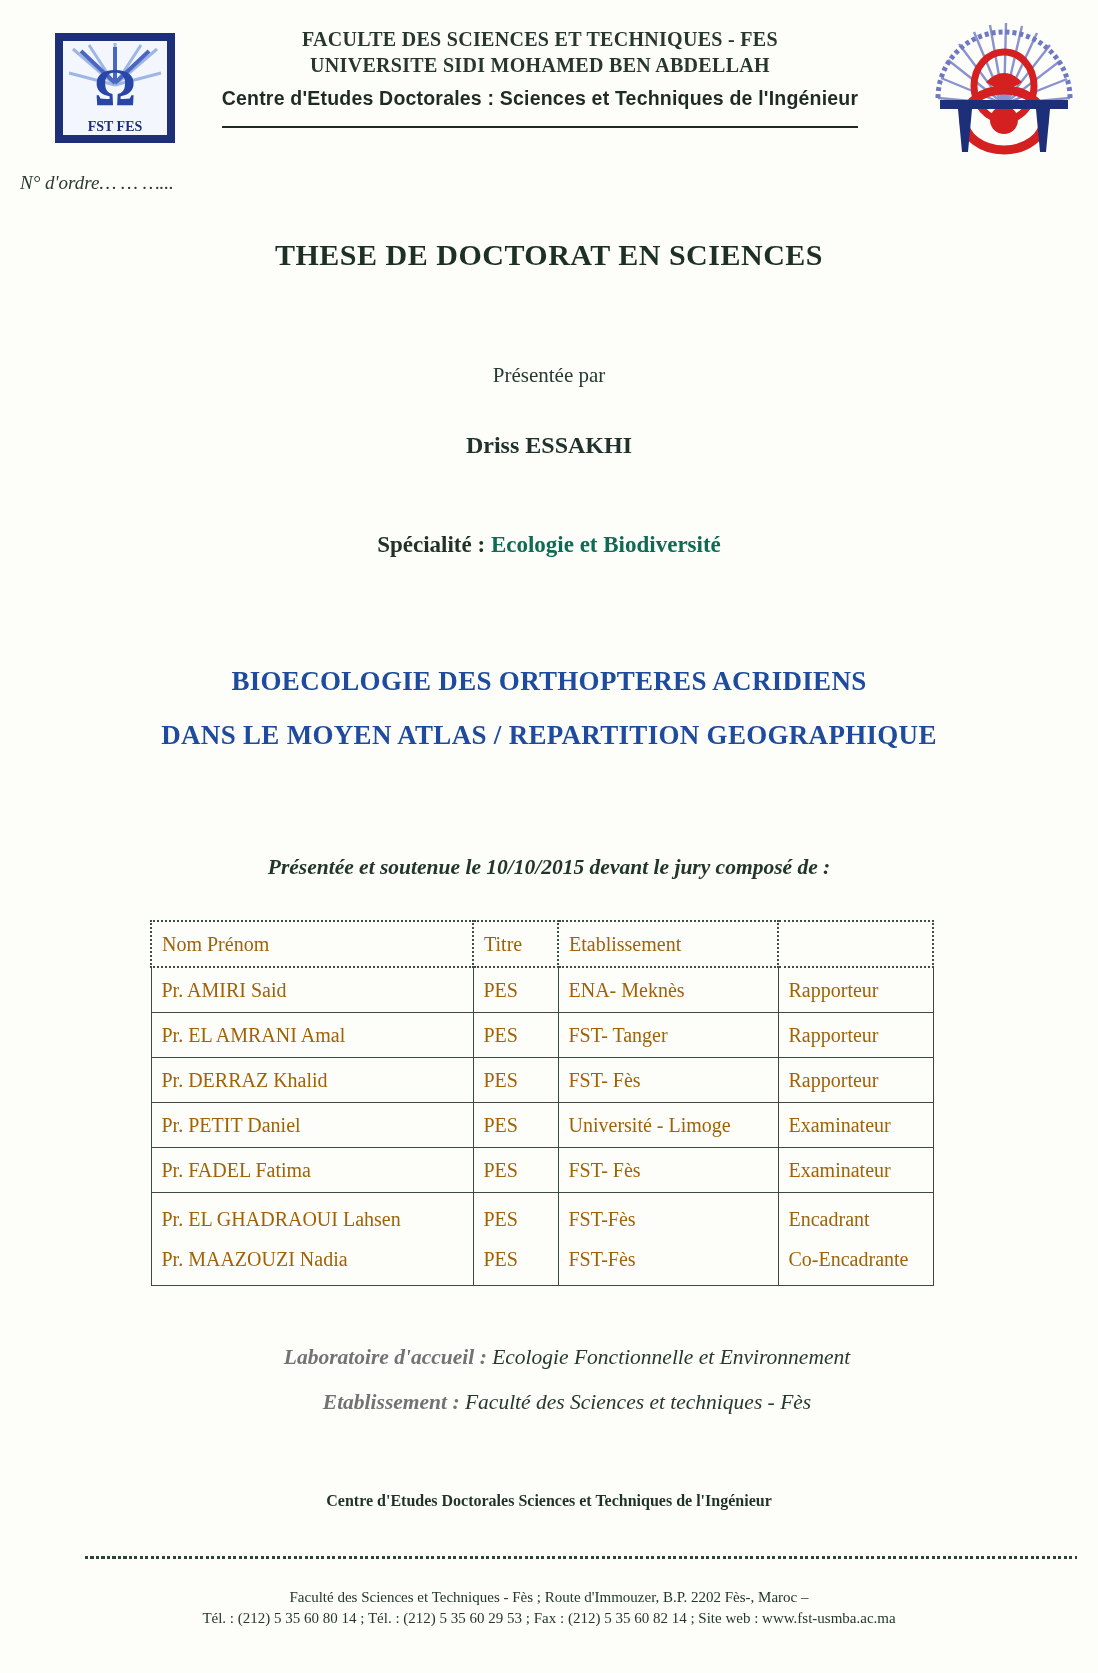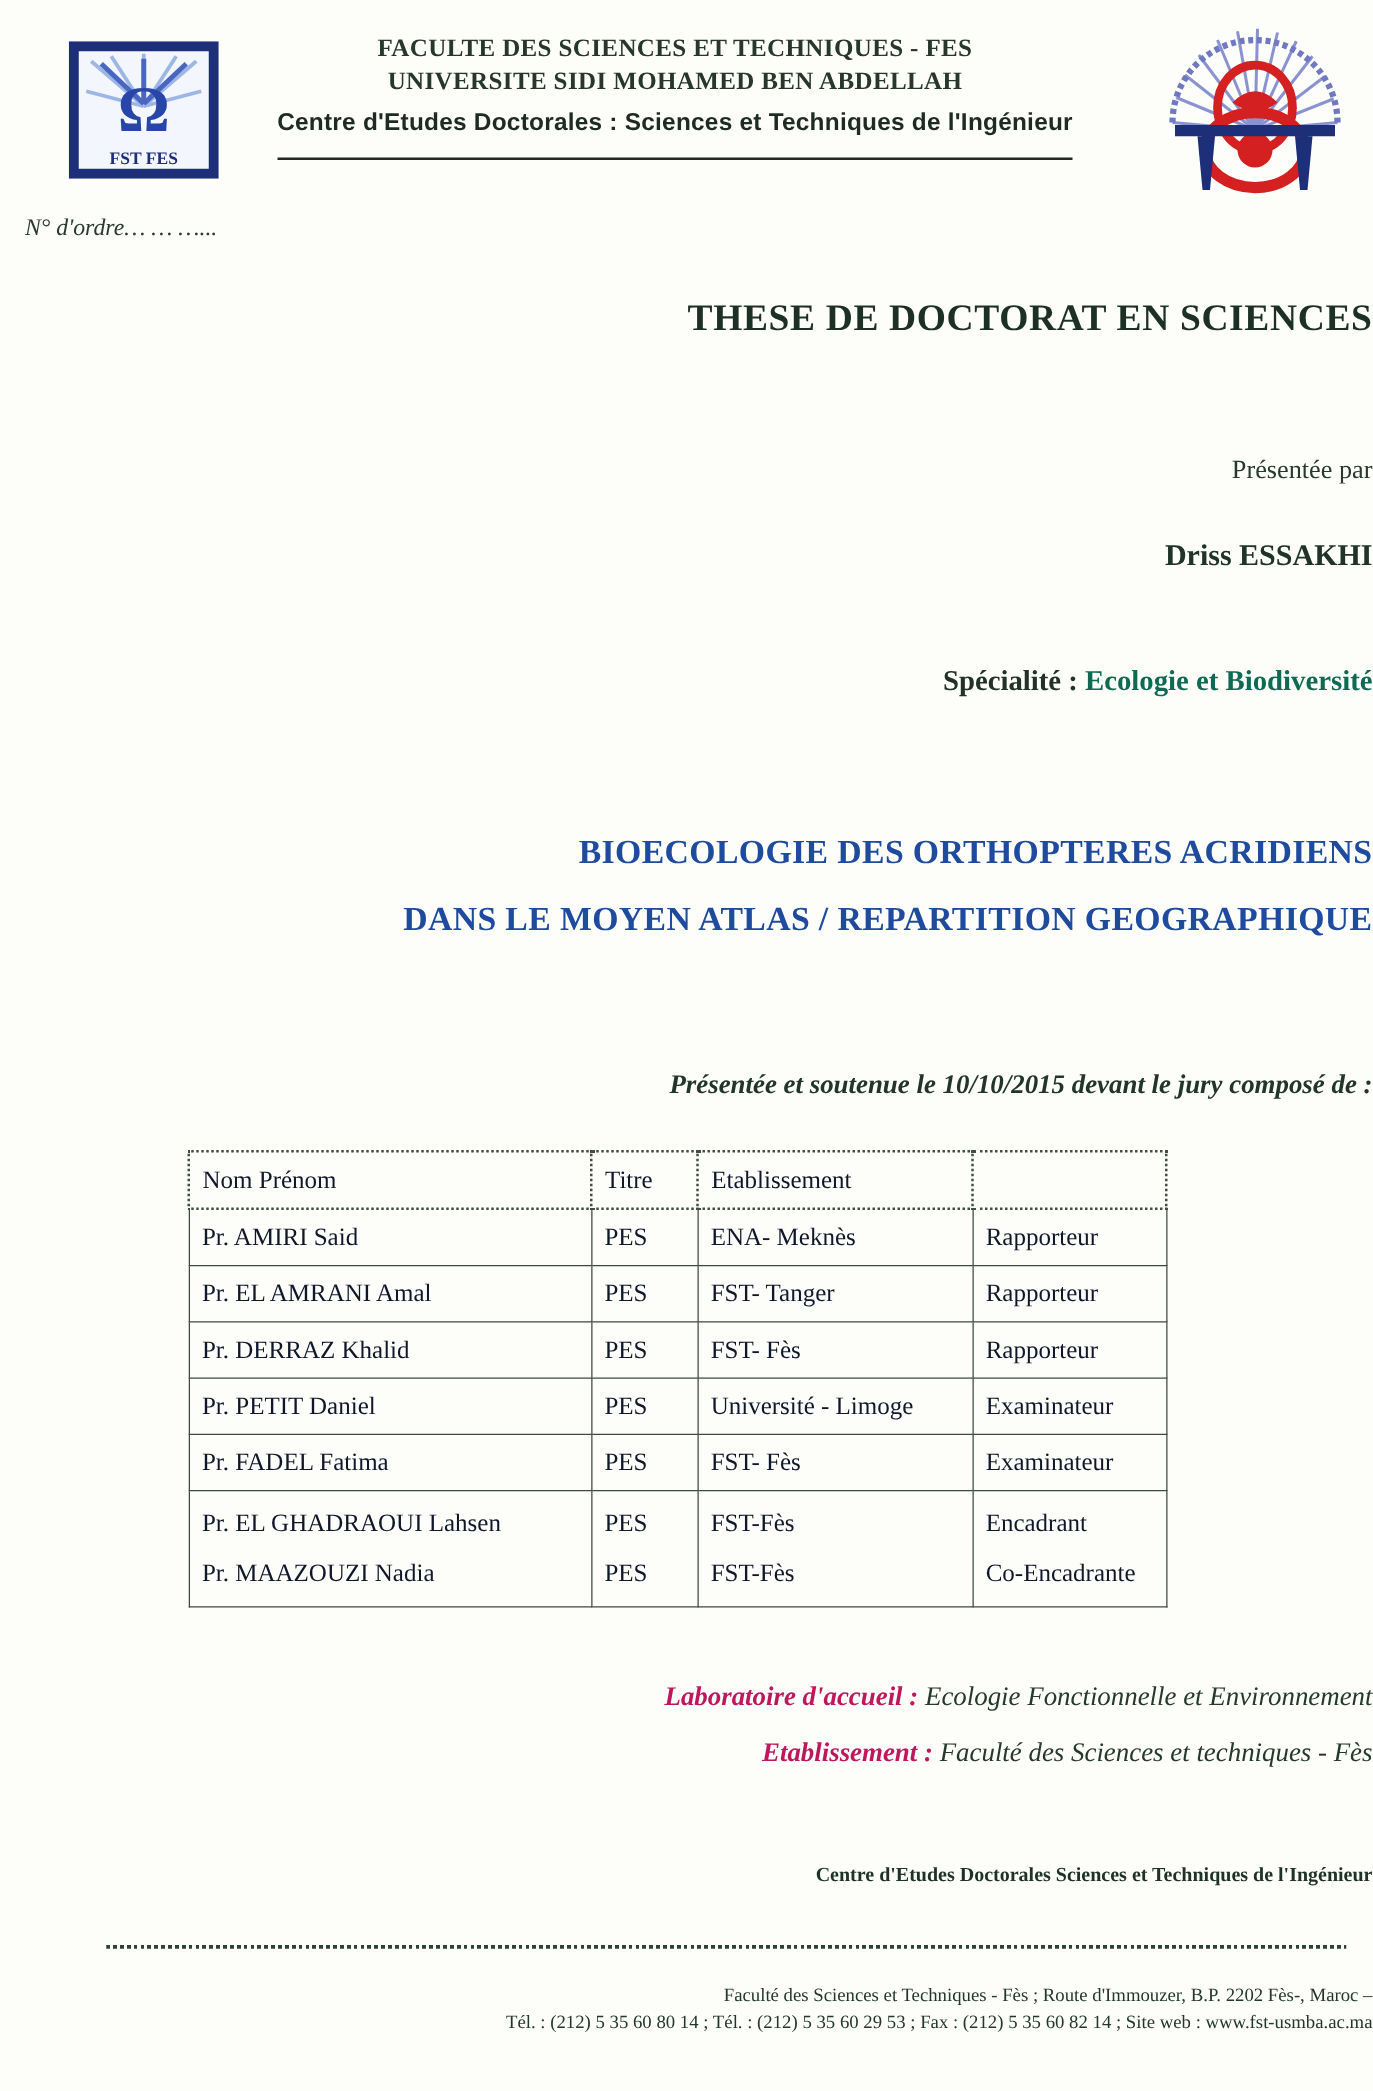--- a/index.html
+++ b/index.html
@@ -4,21 +4,21 @@
 <style>
   html,body{margin:0;padding:0;}
   body{
     width:1098px;height:1673px;position:relative;
     background:#fdfdfa;
     font-family:"Liberation Serif", serif;
     color:#24352b;
     overflow:hidden;
   }
   .abs{position:absolute;}
-  .centered{left:0;width:1098px;text-align:right;}
+  .centered{left:0;width:1098px;text-align:center;}
 
   
   .hdr-center{top:26px;left:170px;width:740px;text-align:center;}
   .hdr-line{font-weight:bold;font-size:20px;letter-spacing:.3px;color:#27372c;line-height:26px;}
   .hdr-ced{
     display:inline-block;margin-top:9px;
     font-family:"Liberation Sans", sans-serif;
     font-weight:bold;font-size:19.5px;color:#1d2b22;
     border-bottom:2.5px solid #1d2b22;padding-bottom:16px;letter-spacing:.2px;
   }
@@ -33,36 +33,36 @@
   .specialite{top:532px;font-size:23px;font-weight:bold;}
   .specialite .lbl{color:#223228;}
   .specialite .val{color:#0e6a53;}
   .title-blue{font-weight:bold;font-size:27px;color:#1e4b9e;letter-spacing:.3px;}
   .t1{top:666px;}
   .t2{top:720px;}
   .defense{top:855px;font-weight:bold;font-style:italic;font-size:21.5px;color:#22352a;}
 
   
   .jury{top:920px;left:150px;}
-  table{border-collapse:collapse;table-layout:fixed;width:782px;font-size:20px;color:#0f172a;}
+  table{border-collapse:collapse;table-layout:fixed;width:782px;font-size:20px;color:#a16207;}
   col.c1{width:322px;} col.c2{width:85px;} col.c3{width:220px;} col.c4{width:155px;}
   th,td{
     border:1.6px solid #3c4a41;
     padding:6px 6px 6px 10px;height:32px;
     font-weight:normal;text-align:left;vertical-align:middle;
     overflow:hidden;white-space:nowrap;
   }
   thead th{border-style:dotted;border-width:2px;border-color:#40503f;}
   tbody tr:first-child td{border-top-style:dotted;}
   td .cl{line-height:40px;}
 
   
   .lab{top:1345px;font-size:21.5px;}
   .etab{top:1390px;font-size:21.5px;}
-  .lab .lbl,.etab .lbl{font-weight:bold;font-style:italic;color:#be185d;margin-left:36px;}
+  .lab .lbl,.etab .lbl{font-weight:bold;font-style:italic;color:#737373;margin-left:36px;}
   .lab .val,.etab .val{font-style:italic;color:#25392d;}
 
   
   .foot-rule{
     top:1556px;left:85px;width:992px;height:3px;
     background:repeating-linear-gradient(90deg,#2e4337 0 3px,transparent 3px 5.5px);
   }
   .f1{top:1492px;font-weight:bold;font-size:16px;color:#1e3227;font-family:Liberation Serif, serif;}
   .f2{top:1589px;font-size:15px;color:#23382c;}
   .f3{top:1610px;font-size:15px;color:#23382c;}

